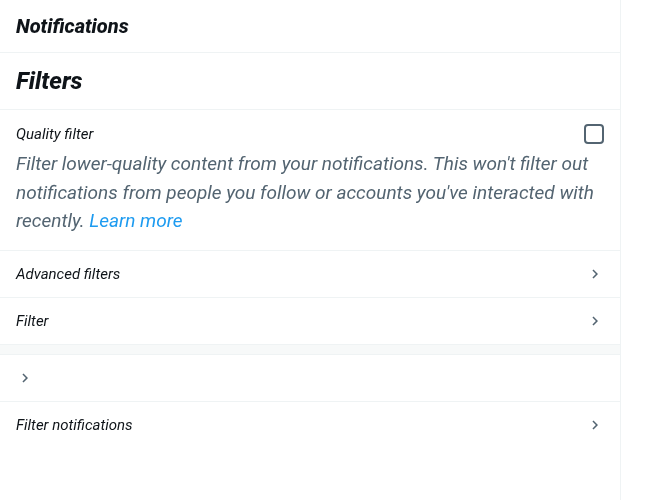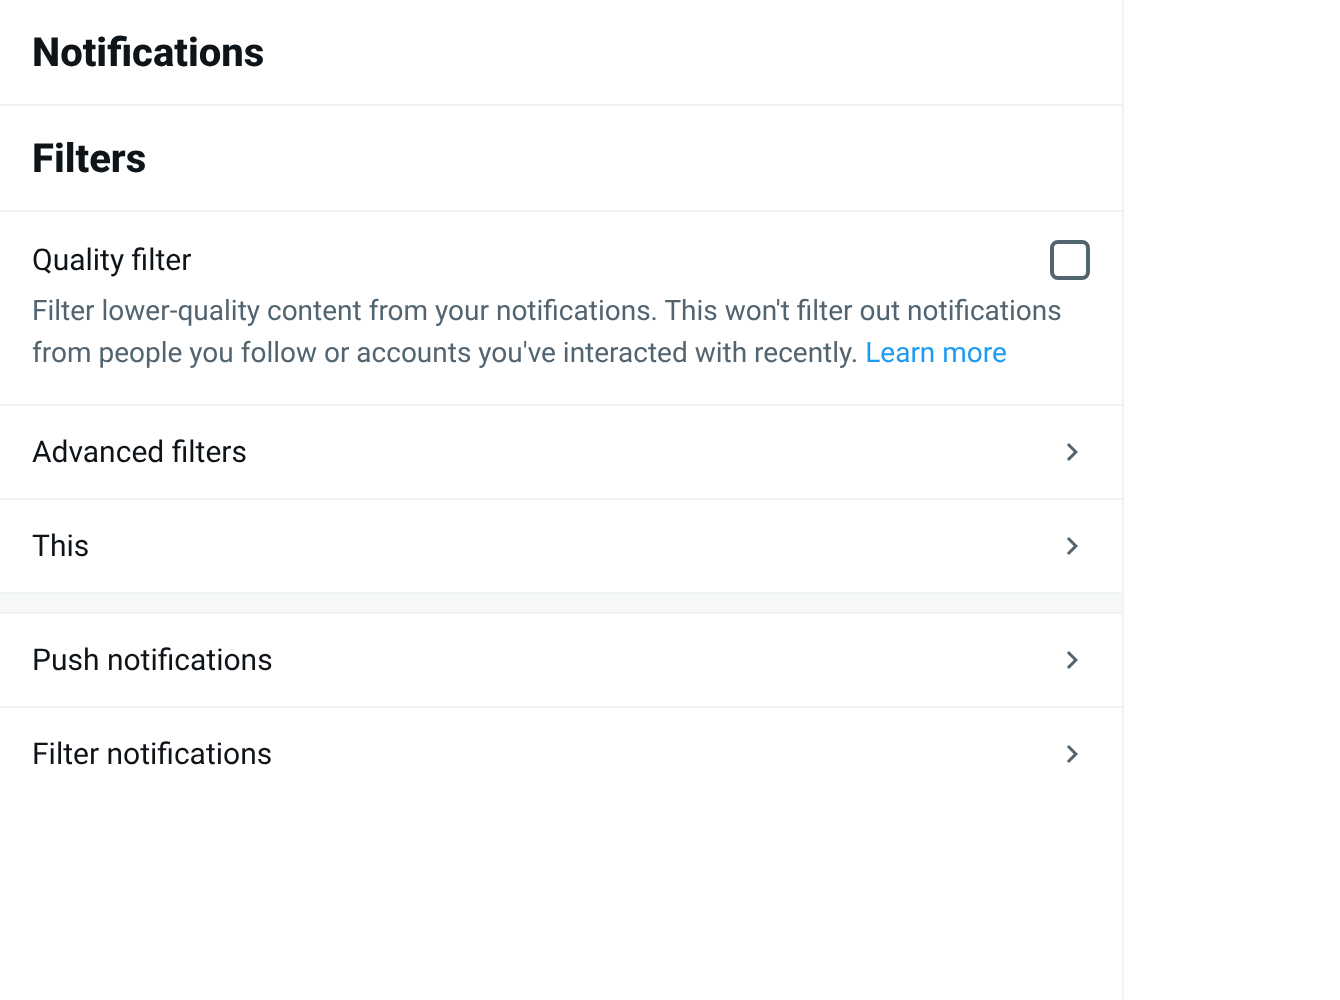--- a/index.html
+++ b/index.html
@@ -11,51 +11,52 @@
       font-family: -apple-system, BlinkMacSystemFont, "Segoe UI", Roboto, Helvetica, Arial, sans-serif;
       background: #fff;
       width: 670px;
       height: 500px;
       overflow: hidden;
       color: #0f1419;
     }
     .container {
       border-right: 1px solid #eff3f4;
       height: 100%;
-      width: 562px;
+      width: 621px;
+      font-style: italic;
     }
     .page-title {
       font-size: 20px;
       font-weight: 800;
       padding: 14px 16px;
     }
     .divider {
       border-top: 1px solid #eff3f4;
     }
     .section-header {
-      font-size: 20px;
+      font-size: 24px;
       font-weight: 800;
       padding: 14px 16px;
     }
     .setting-item {
       padding: 14px 16px;
       border-top: 1px solid #eff3f4;
     }
     .setting-row {
       display: flex;
       align-items: center;
       justify-content: space-between;
     }
     .setting-label {
       font-size: 15px;
       color: #0f1419;
       font-weight: 400;
     }
     .setting-description {
-      font-size: 14px;
+      font-size: 19px;
       color: #536471;
       line-height: 1.5;
       margin-top: 6px;
     }
     .learn-more {
       color: #1d9bf0;
       cursor: pointer;
     }
     .checkbox {
       width: 20px;
@@ -117,33 +118,32 @@
   <div class="nav-item">
     <span class="nav-label">Advanced filters</span>
     <span class="chevron">
       <svg viewBox="0 0 24 24">
           <path d="M8.59 16.59L13.17 12 8.59 7.41 10 6l6 6-6 6-1.41-1.41z"></path>
         </svg>
     </span>
   </div>
 
   <div class="nav-item">
-    <span class="nav-label">This</span>
+    <span class="nav-label">Filter</span>
     <span class="chevron">
       <svg viewBox="0 0 24 24">
           <path d="M8.59 16.59L13.17 12 8.59 7.41 10 6l6 6-6 6-1.41-1.41z"></path>
         </svg>
     </span>
   </div>
 
   <div class="section-gap"></div>
 
 
   <div class="nav-item">
-    <span class="nav-label">Push notifications</span>
     <span class="chevron">
       <svg viewBox="0 0 24 24">
           <path d="M8.59 16.59L13.17 12 8.59 7.41 10 6l6 6-6 6-1.41-1.41z"></path>
         </svg>
     </span>
   </div>
 
 
   <div class="nav-item">
     <span class="nav-label">Filter notifications</span>

